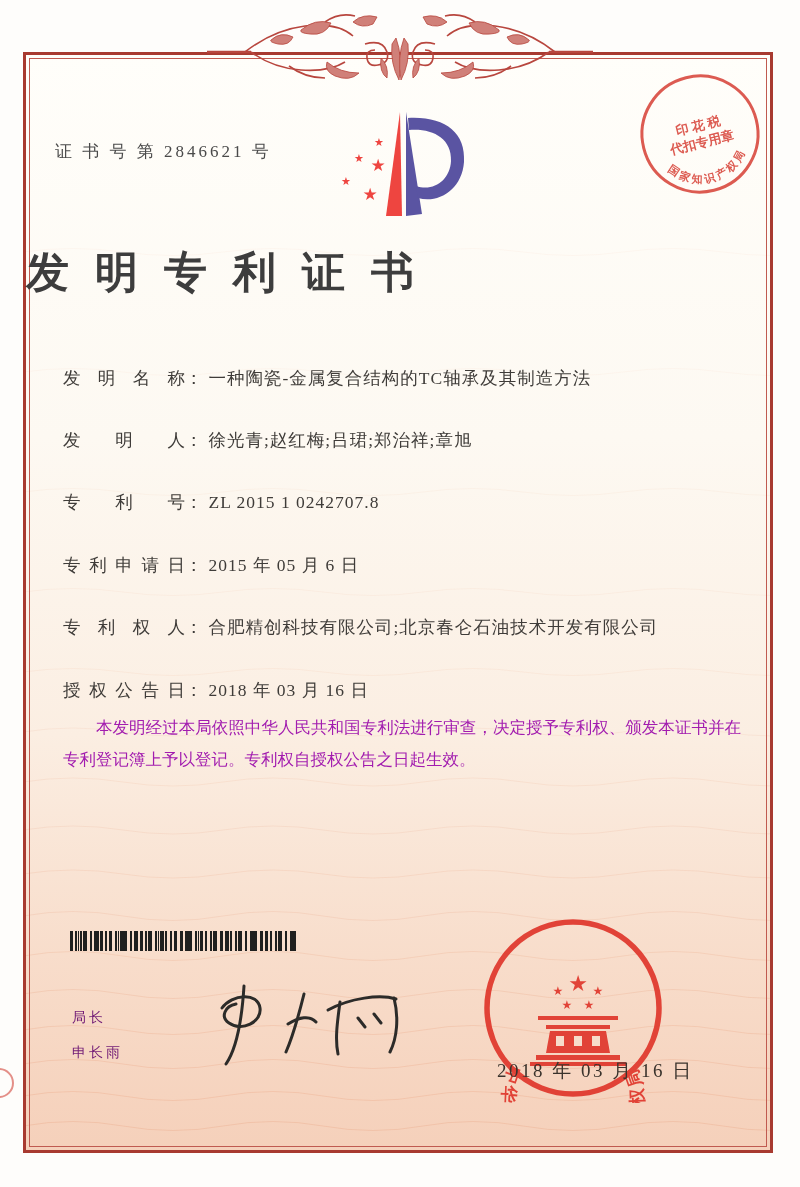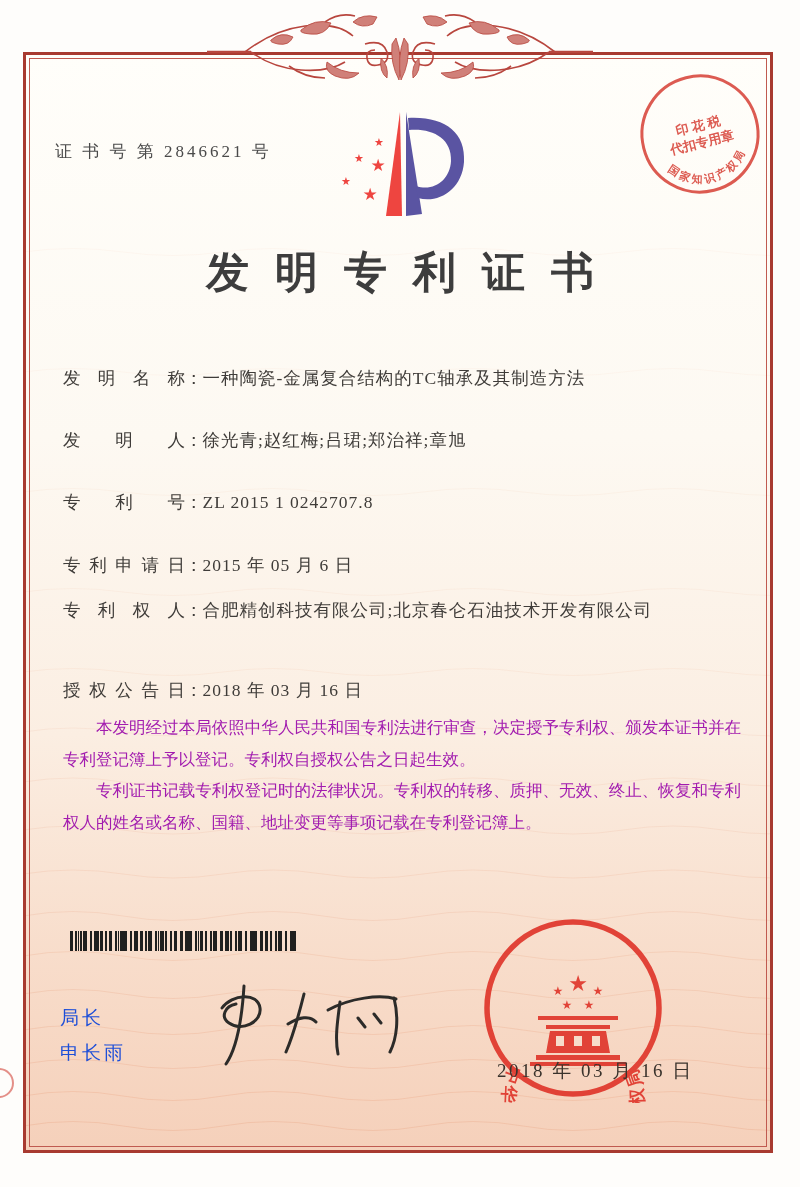--- a/index.html
+++ b/index.html
@@ -13,40 +13,40 @@
   .frame-outer { position:absolute; left:23px; top:52px; width:750px; height:1101px;
                  border:3px solid #a83a30; pointer-events:none; }
   .frame-inner { position:absolute; left:3px; top:3px; right:3px; bottom:3px; border:1px solid #c05a50; }
 
   .waves { position:absolute; left:23px; top:52px; width:750px; height:1101px; }
 
   .cert-number { position:absolute; left:55px; top:104px; font-size:17px; letter-spacing:3px; color:#4a4a4a;margin-top:36px; }
 
   .logo { position:absolute; left:326px; top:86px; width:148px; height:140px; }
 
-  .title { position:absolute; left:0; top:244px; width:100%; text-align:center;
+  .title { position:absolute; left:0; top:244px; width:100%; 
            font-size:43px; font-weight:bold; color:#3d3d3d; letter-spacing:26px; text-indent:26px; }
 
   .fields { position:absolute; left:63px; top:362px; width:690px; }
   .field-row { position:absolute; left:0; font-size:17.5px; color:#3f3c39; white-space:nowrap; }
   .field-label { display:inline-block; width:122px; text-align:justify; text-align-last:justify; vertical-align:top;font-family:Liberation Mono, monospace; }
   .field-colon { display:inline-block; }
-  .field-value { display:inline-block; letter-spacing:1px; }
+  .field-value { display:inline-block; margin-left:6px; letter-spacing:1px; }
 
   .paragraphs { position:absolute; left:63px; top:712px; width:678px; font-size:16.5px;
                 line-height:31.5px; color:#a21caf; text-align:justify; }
   .paragraphs p { text-indent:2em; }
 
   .barcode { position:absolute; left:70px; top:931px; width:226px; height:20px;
              background-image:
                repeating-linear-gradient(90deg,#20201f 0 2px,transparent 2px 5px),
                repeating-linear-gradient(90deg,#20201f 0 1px,transparent 1px 8px),
                repeating-linear-gradient(90deg,#20201f 0 3px,transparent 3px 13px); }
 
-  .director { position:absolute; left:60px; top:1000px; font-size:19px; color:#1d4ed8; line-height:35px; letter-spacing:3px; }
+  .director { position:absolute; left:72px; top:1000px; font-size:14px; color:#701a75; line-height:35px; letter-spacing:3px; }
 
   .signature { position:absolute; left:200px; top:972px; width:230px; height:100px; }
 
   .main-seal { position:absolute; left:478px; top:913px; width:190px; height:190px; opacity:.93; }
   .issue-date { position:absolute; left:497px; top:1058px; font-size:19px; color:#3a332c; letter-spacing:2.5px; }
 
   .tax-stamp { position:absolute; left:634px; top:68px; width:132px; height:132px;
                transform:rotate(-14deg); opacity:.88; }
 
   .ornament { position:absolute; left:205px; top:8px; width:390px; height:86px; }
@@ -136,31 +136,30 @@
     </div>
     <div class="field-row" style="top:66px">
       <span class="field-label">发明人</span><span class="field-colon">：</span><span class="field-value">徐光青;赵红梅;吕珺;郑治祥;章旭</span>
     </div>
     <div class="field-row" style="top:128px">
       <span class="field-label">专利号</span><span class="field-colon">：</span><span class="field-value">ZL 2015 1 0242707.8</span>
     </div>
     <div class="field-row" style="top:191px">
       <span class="field-label">专利申请日</span><span class="field-colon">：</span><span class="field-value">2015 年 05 月 6 日</span>
     </div>
-    <div class="field-row" style="top:236px">
+    <div class="field-row" style="top:253px">
       <span class="field-label">专利权人</span><span class="field-colon">：</span><span class="field-value">合肥精创科技有限公司;北京春仑石油技术开发有限公司</span>
     </div>
     <div class="field-row" style="top:316px">
       <span class="field-label">授权公告日</span><span class="field-colon">：</span><span class="field-value">2018 年 03 月 16 日</span>
     </div>
   </div>
 
   <div class="paragraphs">
     <p>本发明经过本局依照中华人民共和国专利法进行审查，决定授予专利权、颁发本证书并在专利登记簿上予以登记。专利权自授权公告之日起生效。</p>
-    <p>专利证书记载专利权登记时的法律状况。专利权的转移、质押、无效、终止、恢复和专利权人的姓名或名称、国籍、地址变更等事项记载在专利登记簿上。</p>
   </div>
 
   <div class="barcode"></div>
 
   <div class="director">
     <div>局长</div>
     <div>申长雨</div>
   </div>
 
   <svg class="signature" viewBox="0 0 230 100">

